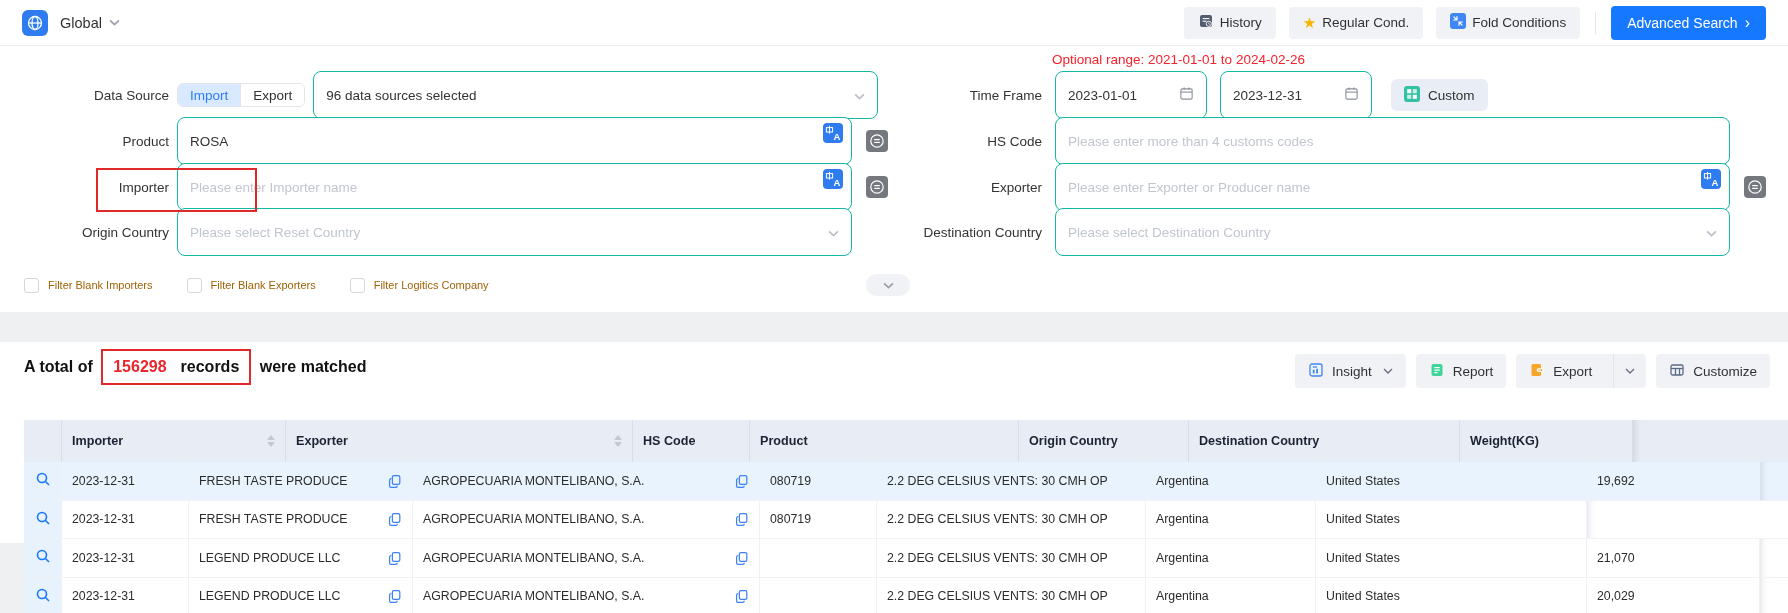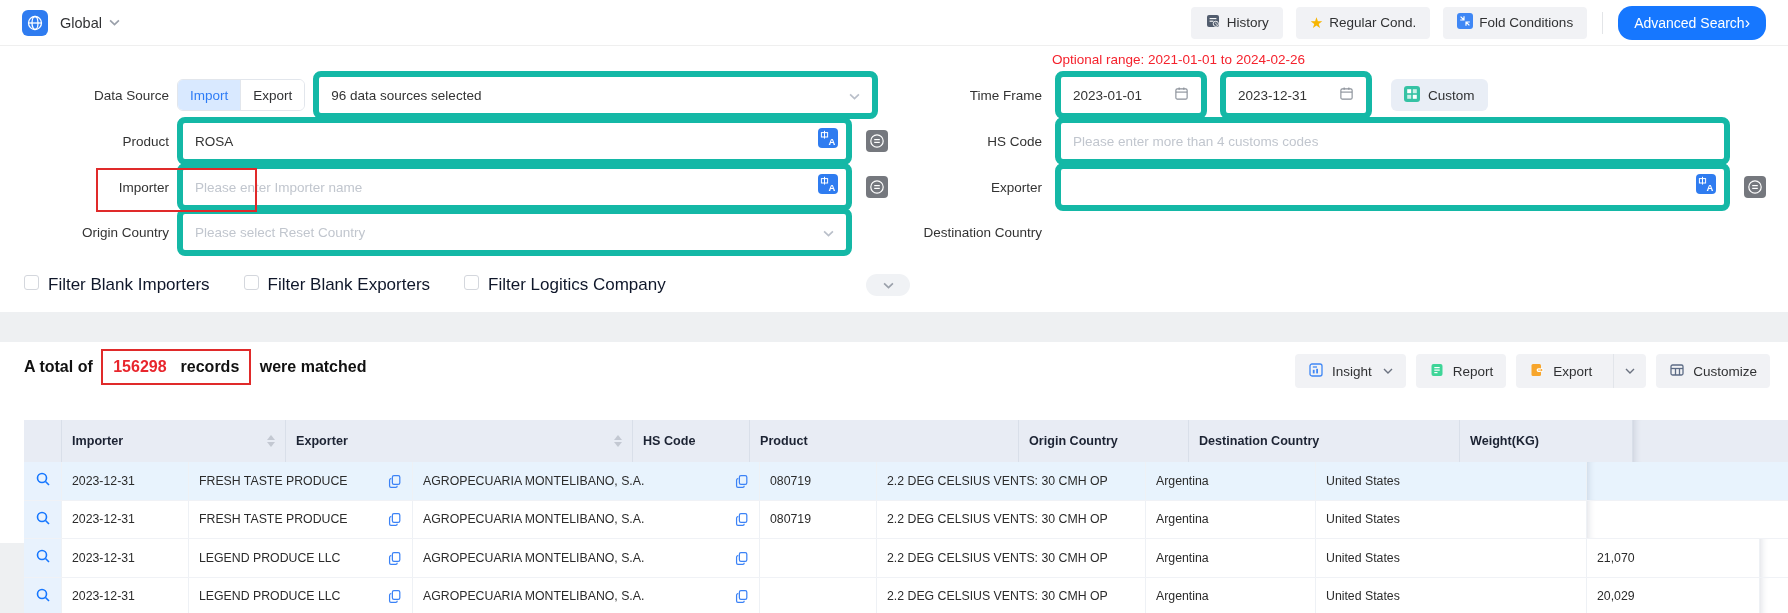--- a/index.html
+++ b/index.html
@@ -7,49 +7,49 @@
   
   .topbar{position:absolute;top:0;left:0;width:1788px;height:46px;background:#fff;
     border-bottom:1px solid #efefef;display:flex;align-items:center;padding:0 22px;box-sizing:border-box}
   .logo{width:26px;height:26px;border-radius:6px;background:#2f7cf0;display:flex;align-items:center;justify-content:center}
   .region{margin-left:12px;font-size:14.5px;color:#303133}
   .chev{display:inline-flex;margin-left:7px}
   .tb-spacer{flex:1}
   .btn-gray{display:flex;align-items:center;gap:6px;height:32px;padding:0 14px;background:#f1f2f5;
     border-radius:4px;font-size:13.5px;color:#303133;cursor:pointer;margin-left:13px}
   .divider{width:1px;height:22px;background:#e3e5e8;margin:0 15px}
-  .btn-primary{background:#1677ff;color:#fff;height:34px;padding:0 16px;border-radius:14px;
-    display:flex;align-items:center;font-size:14px;cursor:pointer}
+  .btn-primary{background:#1677ff;color:#fff;height:34px;padding:0 16px;border-radius:4px;
+    display:flex;align-items:center;gap:7px;font-size:14px;cursor:pointer}
   
   .form{position:absolute;top:46px;left:0;width:1788px;height:266px;background:#fff}
   .opt-range{position:absolute;left:1052px;top:6px;color:#f5222d;font-size:13.5px}
   .fr{position:absolute;display:flex;align-items:center;height:34px}
   .fr.l{left:0;width:896px}
   .fr.r{left:896px;width:892px}
   .lbl{width:169px;text-align:right;font-size:13.5px;color:#333;flex:none;margin-right:8px}
   .fr.r .lbl{width:146px;margin-right:13px}
-  .inp{position:relative;display:flex;align-items:center;height:48px;border:6px solid #14b8a6;
+  .inp{position:relative;display:flex;align-items:center;height:48px;border:1px solid #14b8a6;
     border-radius:8px;background:#fff;padding:0 12px;font-size:13.5px;color:#333;box-sizing:border-box}
   .inp input{border:0;outline:0;flex:1;font:inherit;color:#333;background:transparent;min-width:0;padding:0}
   .inp input::placeholder{color:#c1c6ce}
   .ph{color:#c1c6ce;overflow:hidden;white-space:nowrap}
   .w-main{width:675px}
   .chev-r{margin-left:auto}
-  .tabs{display:flex;height:32px;border:1px solid #e2e6ec;border-radius:6px;overflow:hidden;box-sizing:border-box;flex:none}
+  .tabs{display:flex;height:24px;border:1px solid #e2e6ec;border-radius:6px;overflow:hidden;box-sizing:border-box;flex:none}
   .tab{padding:0 12px;display:flex;align-items:center;font-size:13.5px;cursor:pointer;background:#fff;color:#303133}
   .tab.on{background:#d9e9ff;color:#2e7cf6}
   .tab+.tab{border-left:1px solid #e2e6ec}
   .gap8{width:8px;flex:none}.gap13{width:13px;flex:none}.gap19{width:19px;flex:none}
   .date{width:152px}
   .btn-custom{display:flex;align-items:center;gap:8px;height:32px;padding:0 13px;background:#e9eef6;
     border-radius:6px;font-size:13.5px;color:#303133;cursor:pointer;flex:none}
   .in-ic{position:absolute;right:8px;top:5px;display:flex}
   .eq-ic{margin-left:14px;display:flex;cursor:pointer;flex:none}
   .cbrow{position:absolute;left:24px;top:228px;display:flex;align-items:center;height:22px}
-  .cbx{display:flex;margin-right:34px;font-size:17px;color:#0f172a;cursor:pointer}
+  .cbx{display:flex;align-items:center;margin-right:34px;font-size:11px;color:#a16207;cursor:pointer}
   .cb{width:15px;height:15px;border:1px solid #d4d7dd;border-radius:3px;background:#fff;margin-right:9px;box-sizing:border-box}
   .pill{position:absolute;left:866px;top:228px;width:44px;height:22px;border-radius:12px;background:#f0f2f5;
     display:flex;align-items:center;justify-content:center;cursor:pointer}
   .actions{position:absolute;right:18px;top:221px;display:flex;align-items:center;gap:15px}
   .link{color:#2e7cf6;font-size:13.5px;cursor:pointer}
   .btn-plain{height:34px;padding:0 18px;border:1px solid #d9dce1;border-radius:4px;background:#fff;
     display:flex;align-items:center;font-size:13.5px;color:#303133;cursor:pointer}
   
   .anno{position:absolute;border:2px solid #e02a2a;pointer-events:none;z-index:9}
   .anno-product{left:96px;top:122px;width:157px;height:40px}
@@ -230,20 +230,21 @@
           <rect width="22" height="22" rx="4" fill="#75787e"></rect>
           <circle cx="11" cy="11" r="6.2" fill="none" stroke="#fff" stroke-width="1.2"></circle>
           <line x1="8.2" y1="9.6" x2="13.8" y2="9.6" stroke="#fff" stroke-width="1.2"></line>
           <line x1="8.2" y1="12.4" x2="13.8" y2="12.4" stroke="#fff" stroke-width="1.2"></line>
         </svg>
       </span>
   </div>
   <div class="fr r" style="top:124px">
     <span class="lbl">Exporter</span>
     <div class="inp w-main">
+      <input placeholder="Please enter Exporter or Producer name" style="">
       <span class="in-ic">
           <svg width="20" height="20" viewBox="0 0 20 20">
             <rect width="20" height="20" rx="4" fill="#2f7cf0"></rect>
             <rect x="3.4" y="4.6" width="6.2" height="4.4" fill="none" stroke="#fff" stroke-width="1"></rect>
             <line x1="6.5" y1="2.8" x2="6.5" y2="10.6" stroke="#fff" stroke-width="1"></line>
             <text x="10.6" y="16.8" font-size="9.5" font-weight="bold" fill="#fff" font-family="Liberation Sans,sans-serif">A</text>
           </svg>
         </span>
     </div>
     <span class="eq-ic">
@@ -260,20 +261,26 @@
     <span class="lbl">Origin Country</span>
     <div class="inp w-main">
       <span class="ph">Please select Reset Country</span>
       <span class="chev-r"><svg width="11" height="7" viewBox="0 0 10 6">
             <path d="M1 1l4 4 4-4" fill="none" stroke="#b9bfc9" stroke-width="1.5"></path>
           </svg></span>
     </div>
   </div>
   <div class="fr r" style="top:169px">
     <span class="lbl">Destination Country</span>
+    <div class="inp w-main">
+      <span class="ph">Please select Destination Country</span>
+      <span class="chev-r"><svg width="11" height="7" viewBox="0 0 10 6">
+            <path d="M1 1l4 4 4-4" fill="none" stroke="#b9bfc9" stroke-width="1.5"></path>
+          </svg></span>
+    </div>
   </div>
 
   <div class="cbrow">
     <span class="cbx">
         <span class="cb"></span>
         <span>Filter Blank Importers</span>
       </span>
     <span class="cbx">
         <span class="cb"></span>
         <span>Filter Blank Exporters</span>
@@ -410,20 +417,21 @@
             <svg width="14" height="14" viewBox="0 0 16 16" fill="none" stroke="#3b82f6" stroke-width="1.4">
               <rect x="5" y="1.8" width="8.5" height="10" rx="1.8"></rect>
               <path d="M10.5 13.5v.2a1.6 1.6 0 0 1-1.6 1.6H3.4a1.6 1.6 0 0 1-1.6-1.6V7a1.6 1.6 0 0 1 1.6-1.6h.4"></path>
             </svg>
           </span>
         </div>
       <div class="td c-hs">080719</div>
       <div class="td c-prod">2.2 DEG CELSIUS VENTS: 30 CMH OP</div>
       <div class="td c-orig">Argentina</div>
       <div class="td c-dest">United States</div>
+      <div class="td c-wt">19,692</div>
       <div class="td c-extra"></div>
     </div>
 
     <div class="tr">
       <div class="td c-icon icell">
           <span><svg width="16" height="16" viewBox="0 0 16 16" fill="none" stroke="#1677ff" stroke-width="1.6">
               <circle cx="7" cy="7" r="4.5"></circle>
               <line x1="10.5" y1="10.5" x2="14" y2="14"></line>
             </svg></span>
         </div>

